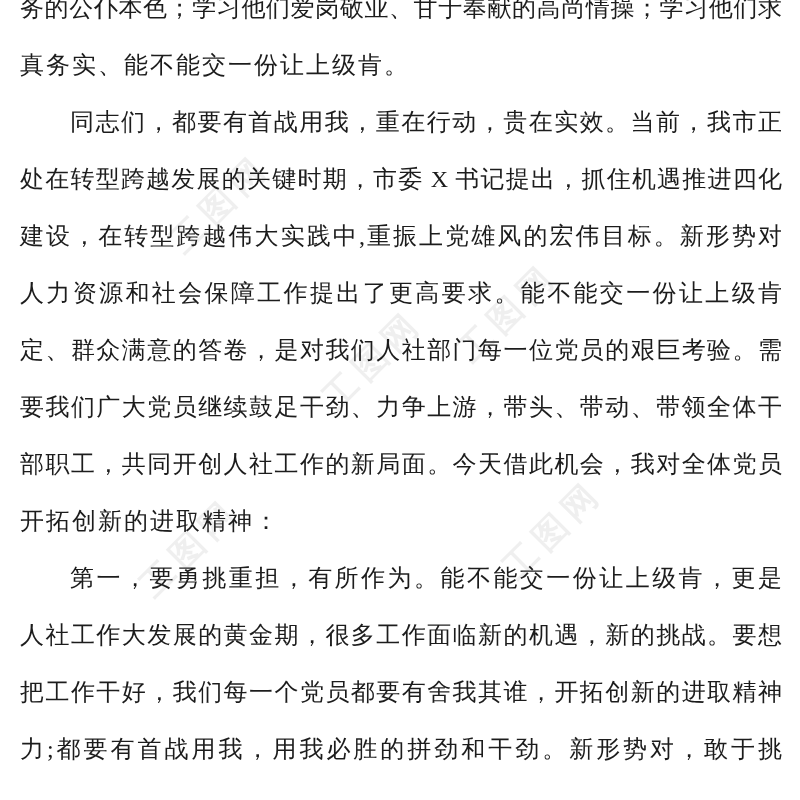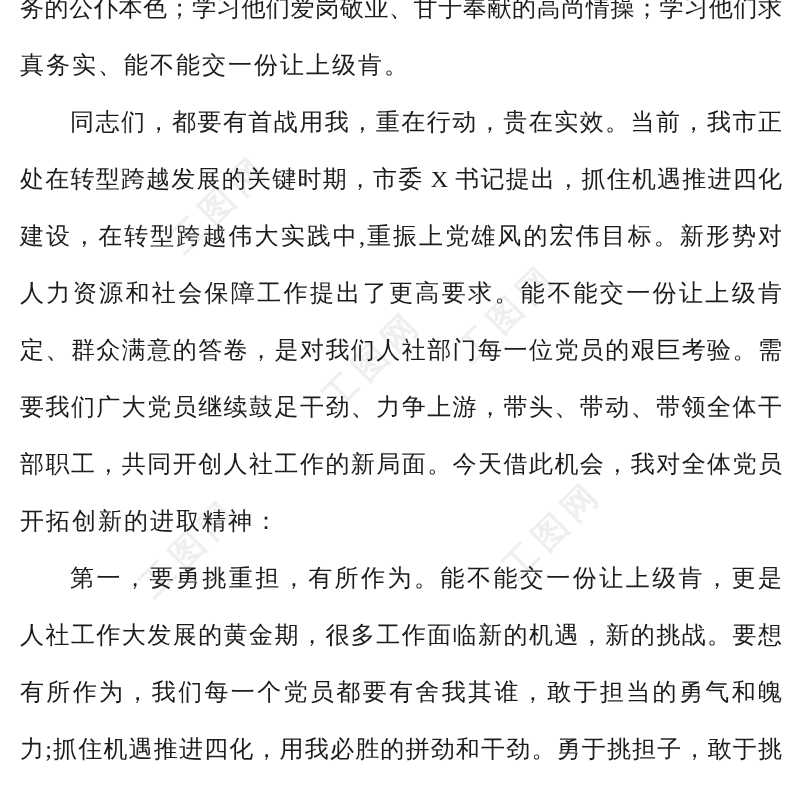--- a/index.html
+++ b/index.html
@@ -81,16 +81,16 @@
       <div class="line fill indent"><span class="seg">同志们，都要有首战用我，重在行动，贵在实效。当前，我市正</span></div>
       <div class="line fill"><span class="seg">处在转型跨越发展的关键时期，市委 X 书记提出，抓住机遇推进四化</span></div>
       <div class="line fill"><span class="seg">建设，在转型跨越伟大实践中,重振上党雄风的宏伟目标。新形势对</span></div>
       <div class="line fill"><span class="seg">人力资源和社会保障工作提出了更高要求。能不能交一份让上级肯</span></div>
       <div class="line fill"><span class="seg">定、群众满意的答卷，是对我们人社部门每一位党员的艰巨考验。需</span></div>
       <div class="line fill"><span class="seg">要我们广大党员继续鼓足干劲、力争上游，带头、带动、带领全体干</span></div>
       <div class="line fill"><span class="seg">部职工，共同开创人社工作的新局面。今天借此机会，我对全体党员</span></div>
       <div class="line"><span class="seg">开拓创新的进取精神：</span></div>
       <div class="line fill indent"><span class="seg-bold">第一，要勇挑重担，有所作为。</span><span class="seg">能不能交一份让上级肯，更是</span></div>
       <div class="line fill"><span class="seg">人社工作大发展的黄金期，很多工作面临新的机遇，新的挑战。要想</span></div>
-      <div class="line fill"><span class="seg">有所作为，我们每一个党员都要有舍我其谁，敢于担当的勇气和魄</span></div>
-      <div class="line fill"><span class="seg">力;抓住机遇推进四化，用我必胜的拼劲和干劲。勇于挑担子，敢于挑</span></div>
+      <div class="line fill"><span class="seg">把工作干好，我们每一个党员都要有舍我其谁，开拓创新的进取精神</span></div>
+      <div class="line fill"><span class="seg">力;都要有首战用我，用我必胜的拼劲和干劲。新形势对，敢于挑</span></div>
     </div>
 </div>
 
 </body></html>

